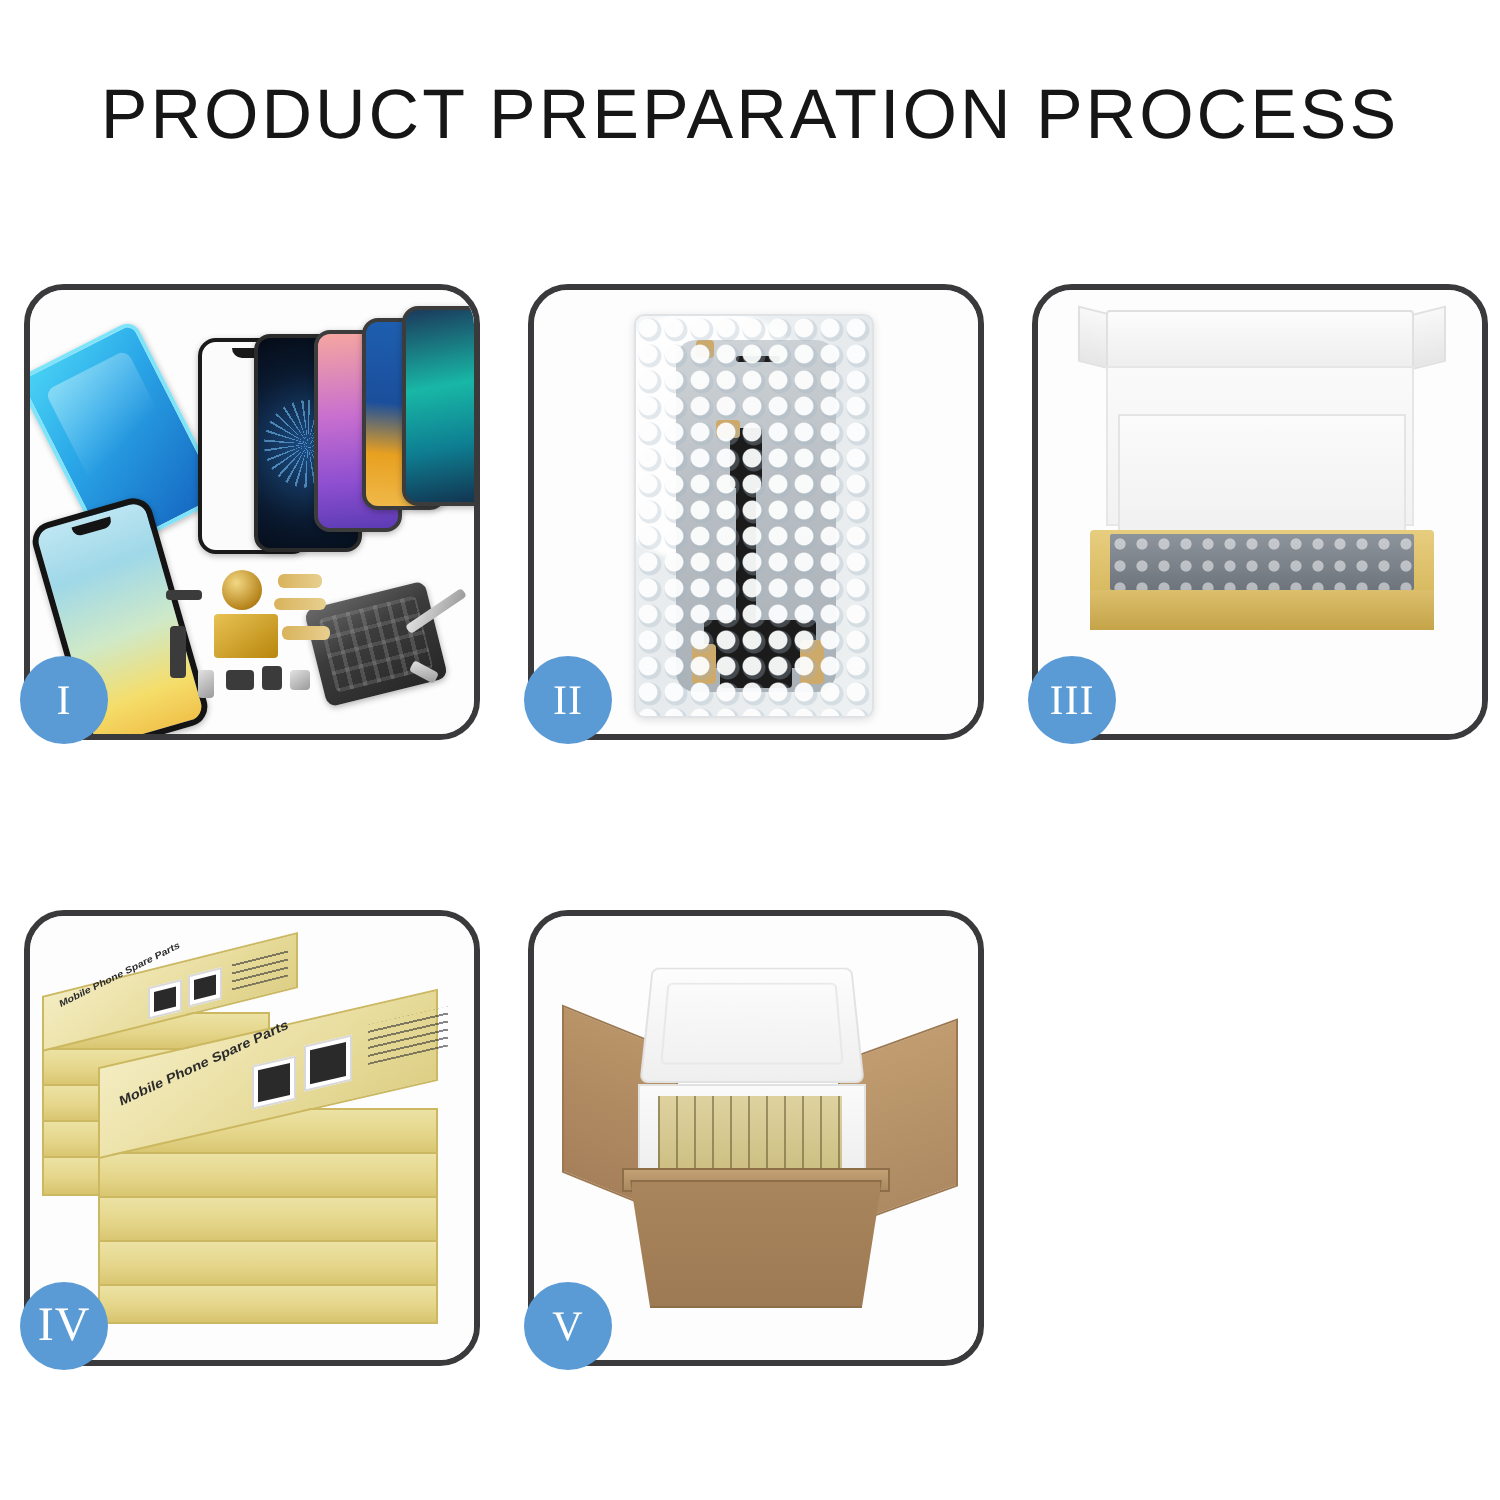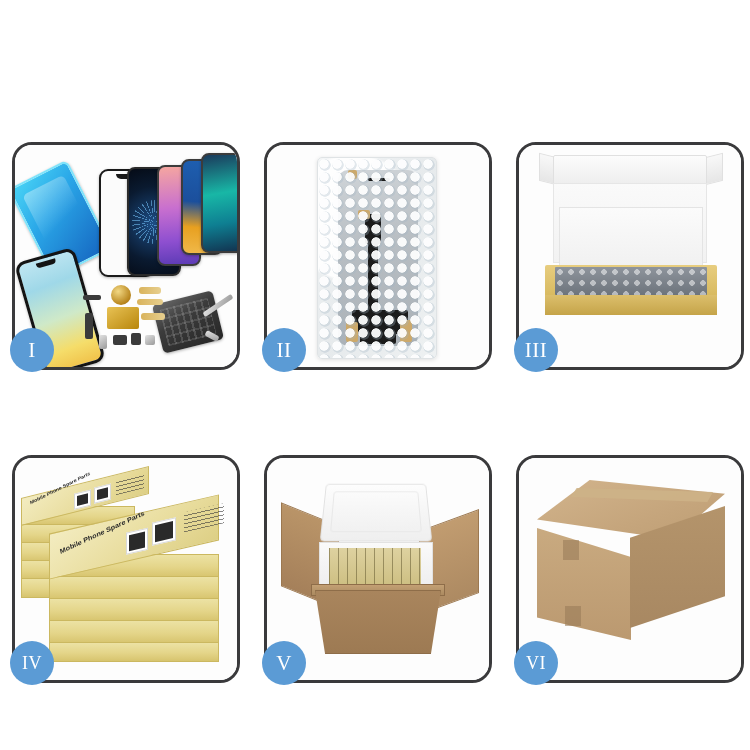--- a/index.html
+++ b/index.html
@@ -85,21 +85,21 @@
     background: #5b9bd5;
     color: #ffffff;
     font-family: "Liberation Serif", serif;
     font-size: 21px;
     line-height: 44px;
     text-align: center;
     letter-spacing: 0.5px;
     z-index: 6;
     box-sizing: border-box;
   }
-  .badge.wide { font-size: 18px; }
+  .badge.wide { font-size: 24px; }
 
   
   .scene { position: absolute; inset: 0; }
   .ph {
     position: absolute;
     border-radius: 7px;
     box-shadow: 0 1px 3px rgba(0,0,0,.28);
   }
   .ph-back {
     width: 62px; height: 96px;
@@ -401,20 +401,21 @@
   }
   .c6-seam {
     position: absolute;
     background: rgba(150,120,85,.55);
   }
 </style>
 </head>
 <body>
 
 <div id="header">
+  <h1 id="page-title">PRODUCT PREPARATION PROCESS</h1>
 </div>
 
 <div id="process-grid">
 
   <div class="panel r0 c0">
     <div class="panel-clip">
       <div class="scene">
         <div class="ph ph-back"></div>
         <div class="ph ph-glass"></div>
         <div class="ph ph-dark"></div>
@@ -523,25 +524,14 @@
       <div class="v-flapR"></div>
       <div class="v-foam-lid"></div>
       <div class="v-foam-body"></div>
       <div class="v-cont"></div>
       <div class="v-rim"></div>
       <div class="v-box-front"></div>
     </div>
     <div class="badge">V</div>
   </div>
 
-  <div class="panel r1 c2">
-    <div class="panel-clip">
-      <div class="c6-top"></div>
-      <div class="c6-tape"></div>
-      <div class="c6-left"></div>
-      <div class="c6-right"></div>
-      <div class="c6-seam" style="left:44px; top:82px; width:16px; height:20px;"></div>
-      <div class="c6-seam" style="left:46px; top:148px; width:16px; height:20px;"></div>
-    </div>
-    <div class="badge wide">VI</div>
-  </div>
 
 </div>
 
 </body></html>

